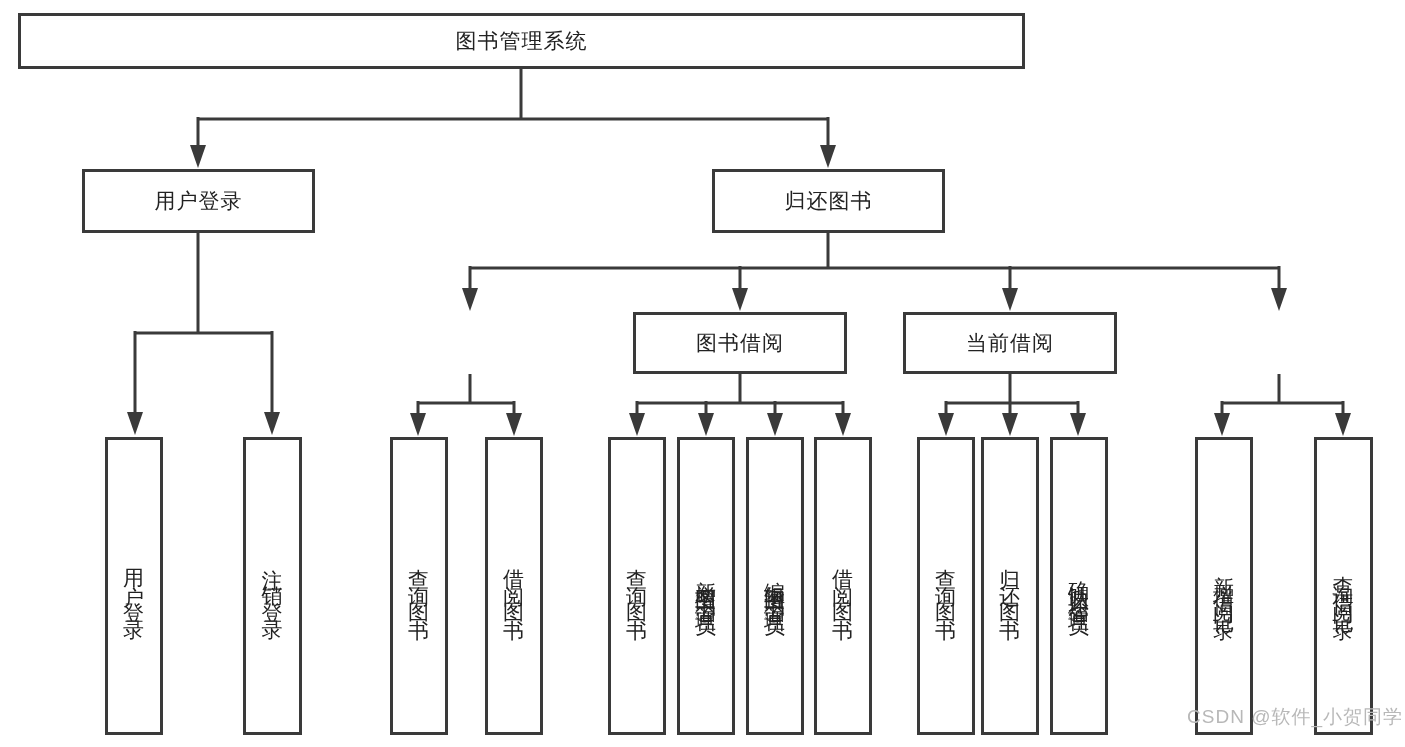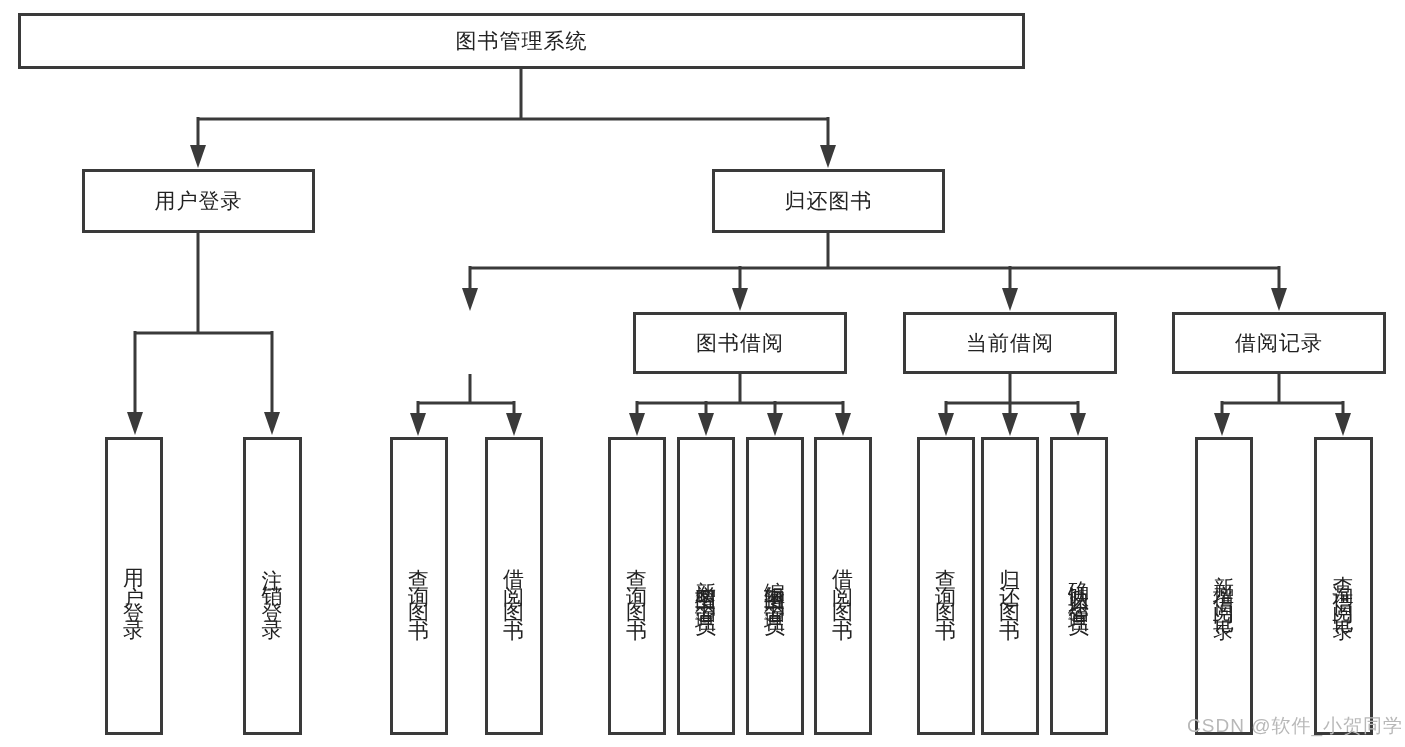--- a/index.html
+++ b/index.html
@@ -38,21 +38,21 @@
     font-size: 21px;
     line-height: 1;
     white-space: nowrap;
   }
   .v-box.sp4 span  { letter-spacing: 17px; }
   .v-box.sp6 span  { letter-spacing: 9px; }
   .v-box.long span { letter-spacing: 5px; }
   .watermark {
     position: absolute;
     right: 2px;
-    bottom: 8px;
+    bottom: 17px;
     z-index: 2;
     font-size: 19px;
     color: #b8b8b8;
     letter-spacing: 1px;
     white-space: nowrap;
   }
 </style>
 </head>
 <body>
 
@@ -108,23 +108,20 @@
   <div class="box h-box" style="left:712px;top:169px;width:233px;height:64px">
     <span>归还图书</span>
   </div>
 
   <div class="box h-box" style="left:633px;top:312px;width:214px;height:62px">
     <span>图书借阅</span>
   </div>
   <div class="box h-box" style="left:903px;top:312px;width:214px;height:62px">
     <span>当前借阅</span>
   </div>
-  <div class="box h-box" style="left:1172px;top:312px;width:214px;height:62px">
-    <span>借阅记录</span>
-  </div>
 
   <div class="box v-box sp4" style="left:105px;top:437px;width:58px;height:298px">
     <span>用户登录</span>
   </div>
   <div class="box v-box sp4" style="left:243px;top:437px;width:59px;height:298px">
     <span>注销登录</span>
   </div>
 
   <div class="box v-box sp4" style="left:390px;top:437px;width:58px;height:298px">
     <span>查询图书</span>

